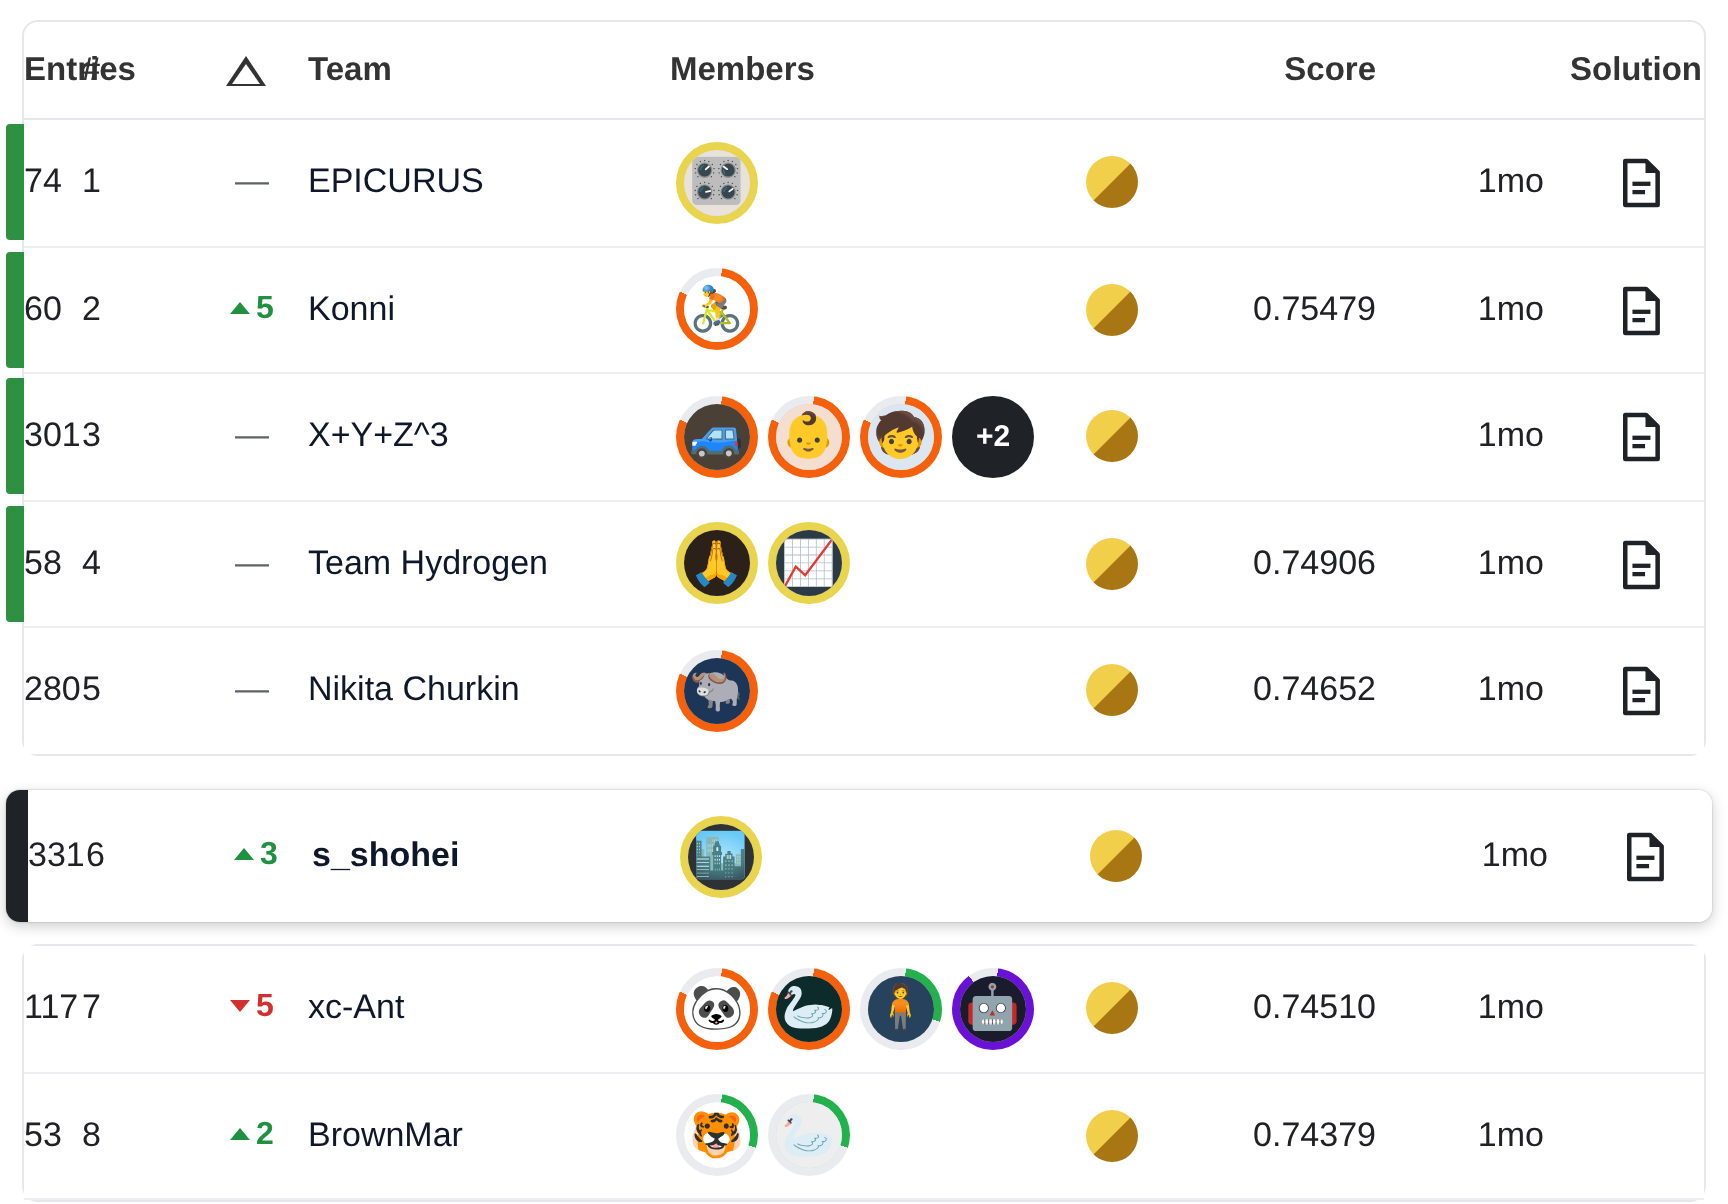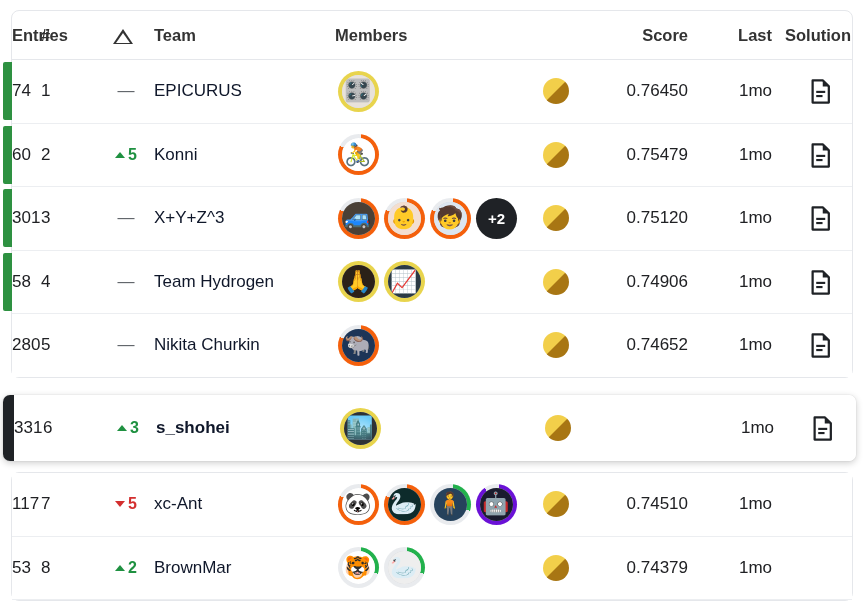--- a/index.html
+++ b/index.html
@@ -313,40 +313,38 @@
 <div id="board">
 
   <div class="table-card" id="card-top">
     <div class="hdr">
       <div class="hdr-cell h-rank">#</div>
       <div class="hdr-cell h-delta"><span class="delta-tri-hdr"></span></div>
       <div class="hdr-cell h-team">Team</div>
       <div class="hdr-cell h-score">Score</div>
       <div class="hdr-cell h-members">Members</div>
       <div class="hdr-cell h-entries">Entries</div>
-      <div class="hdr-cell h-last">Last</div>
       <div class="hdr-cell h-solution">Solution</div>
     </div>
     <div id="rows-top">
         <div class="row">
           <div class="tier-bar"></div>
           <div class="rank">1</div>
           <div class="delta flat">—</div>
           <div class="team">EPICURUS</div>
           <div class="members">
             <div class="av">
               <div class="av-ring" style="background: conic-gradient(rgb(232, 212, 77) 0turn, rgb(232, 212, 77) 1turn);"></div>
               <div class="av-face">
                 <div class="fill" style="background: rgb(232, 226, 218);"></div>
                 <div class="emoji">🎛️</div>
               </div>
             </div>
           </div>
           <div class="medal"></div>
-          <div class="score">0.76450</div>
           <div class="entries">74</div>
           <div class="last">1mo</div>
           <div class="solution"><svg viewBox="0 0 24 24" width="27" height="27" aria-hidden="true">
               <path d="M5 2.2h9.2L19.4 7.3V21.8H5z" fill="#ffffff" stroke="#1f2226" stroke-width="2" stroke-linejoin="round"></path>
               <path d="M14 2.6v5h5.2" fill="#1f2226"></path>
               <rect x="8.2" y="11.4" width="8" height="1.9" fill="#1f2226"></rect>
               <rect x="8.2" y="15.1" width="5.6" height="1.9" fill="#1f2226"></rect>
             </svg></div>
         </div>
         <div class="row">
@@ -397,21 +395,20 @@
             <div class="av">
               <div class="av-ring" style="background: conic-gradient(from 0.02turn, rgb(244, 96, 12) 0turn, rgb(244, 96, 12) 0.8turn, rgb(233, 235, 238) 0.8turn, rgb(233, 235, 238) 1turn);"></div>
               <div class="av-face">
                 <div class="fill" style="background: rgb(220, 230, 240);"></div>
                 <div class="emoji">🧒</div>
               </div>
             </div>
             <div class="plus-badge">+2</div>
           </div>
           <div class="medal"></div>
-          <div class="score">0.75120</div>
           <div class="entries">301</div>
           <div class="last">1mo</div>
           <div class="solution"><svg viewBox="0 0 24 24" width="27" height="27" aria-hidden="true">
               <path d="M5 2.2h9.2L19.4 7.3V21.8H5z" fill="#ffffff" stroke="#1f2226" stroke-width="2" stroke-linejoin="round"></path>
               <path d="M14 2.6v5h5.2" fill="#1f2226"></path>
               <rect x="8.2" y="11.4" width="8" height="1.9" fill="#1f2226"></rect>
               <rect x="8.2" y="15.1" width="5.6" height="1.9" fill="#1f2226"></rect>
             </svg></div>
         </div>
         <div class="row">

